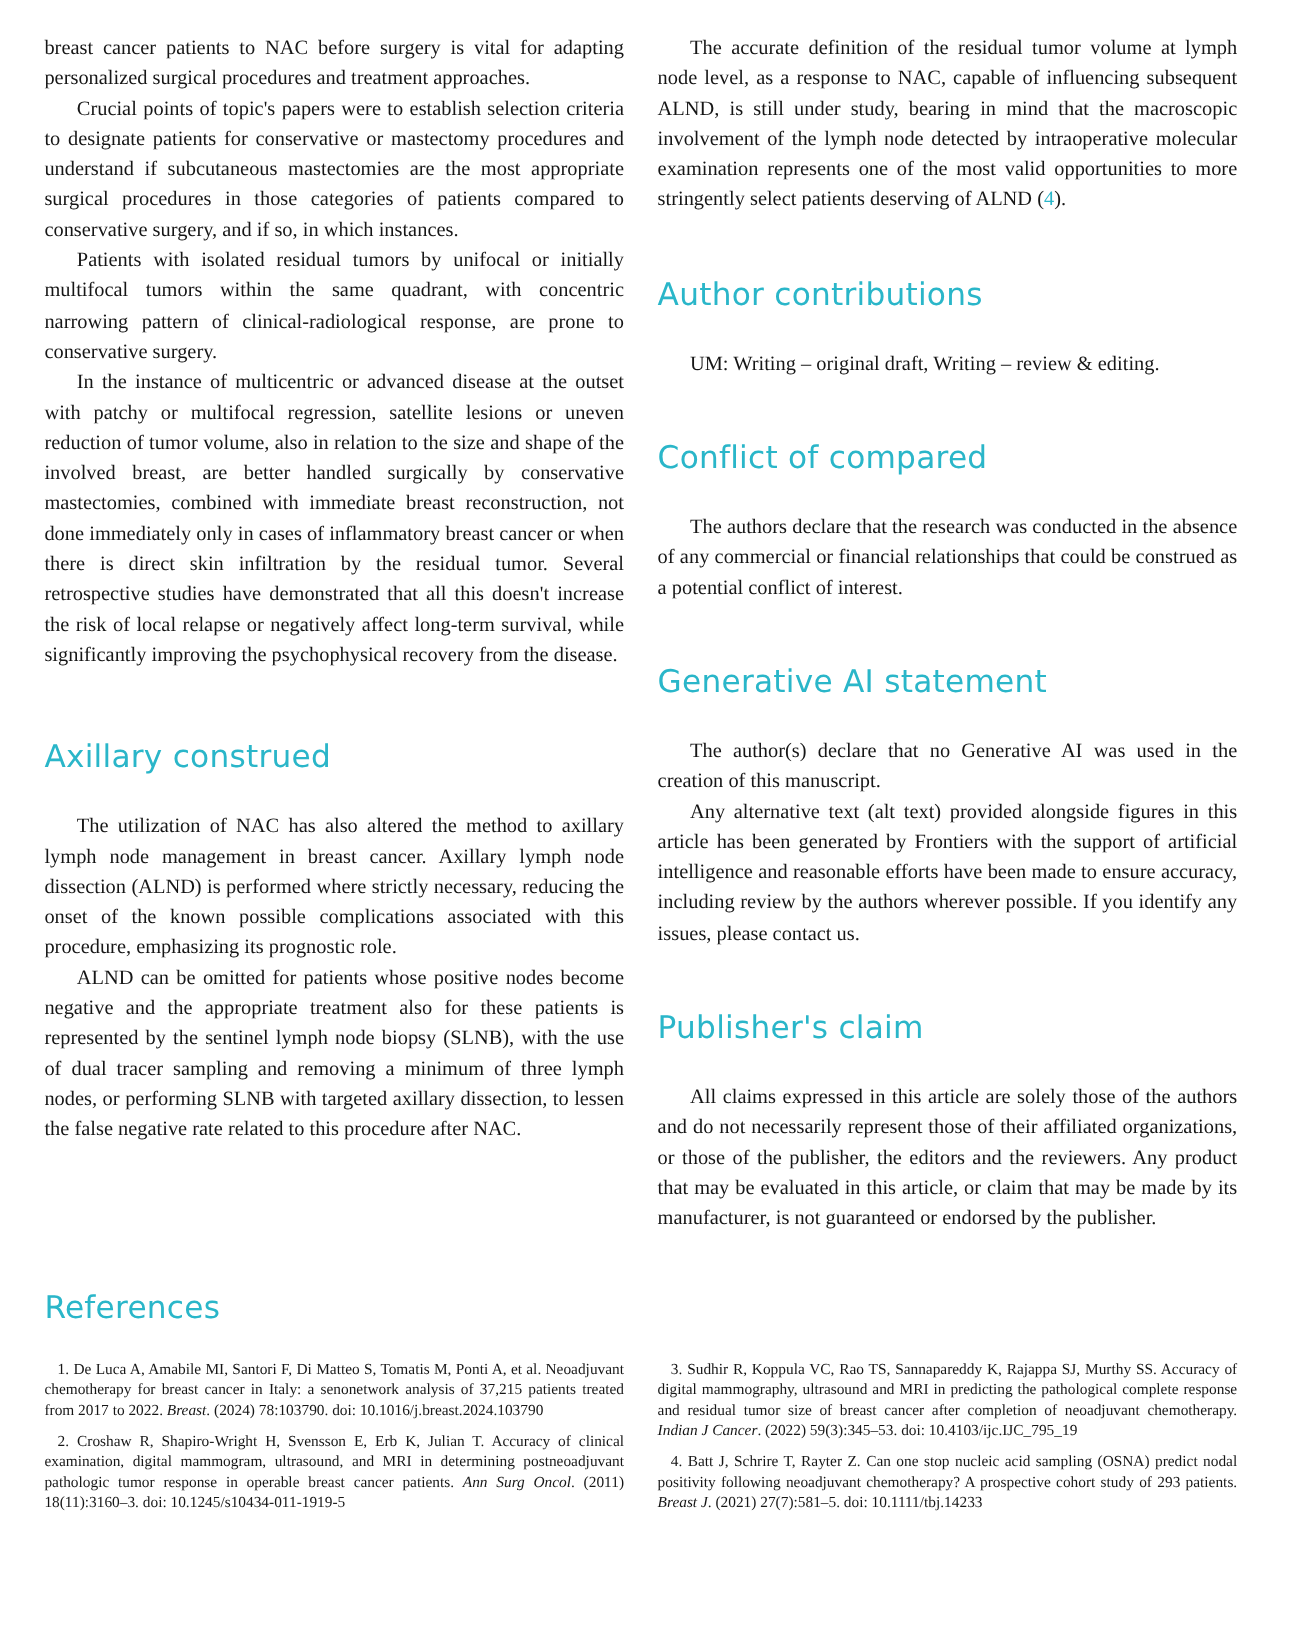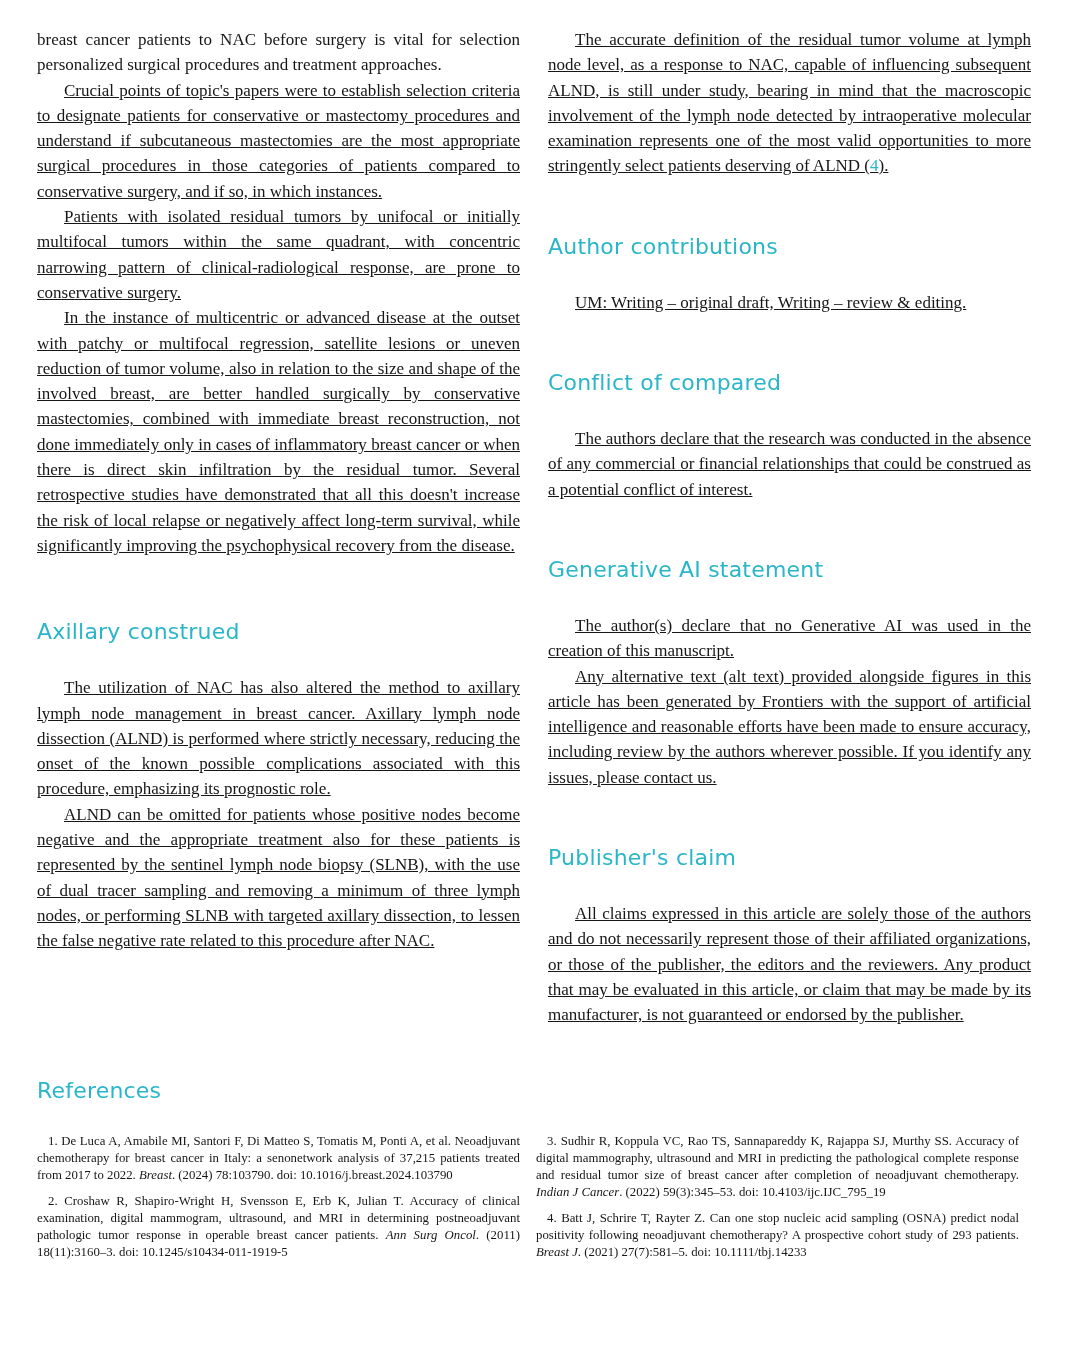--- a/index.html
+++ b/index.html
@@ -25,26 +25,25 @@
   }
   .col {
     width: 483px;
     text-align: justify;
   }
   p.body-p {
     margin: 0;
   }
   p.ind {
     text-indent: 27px;
-    text-decoration: underline;
   }
   h2.sec {
     font-family: "DejaVu Sans", sans-serif;
     font-weight: normal;
-    font-size: 22px;
+    font-size: 26px;
     line-height: 33px;
     letter-spacing: 0.2px;
     color: #2ab6c9;
     margin: 51px 0 27px 0;
     text-align: left;
     text-indent: 0;
   }
   .cite-link {
     color: #2ab6c9;
     text-decoration: none;
@@ -52,20 +51,21 @@
   }
   .refs-section {
     margin-top: 46px;
   }
   .refs-section h2.sec {
     margin: 0 0 26px 0;
   }
   .refs-cols {
     display: flex;
     gap: 16px;
+    justify-content: space-between;
   }
   .refs-col {
     width: 483px;
     text-align: justify;
   }
   p.ref {
     margin: 0 0 9px 0;
     font-size: 12.8px;
     line-height: 17px;
     text-indent: 11px;
@@ -74,21 +74,21 @@
   .jrnl { font-style: italic; }
 </style>
 </head>
 <body>
 
 <div class="page">
 
   <div class="cols">
 
     <div class="col">
-      <p class="body-p">breast cancer patients to NAC before surgery is vital for selection personalized surgical procedures and treatment approaches.</p>
+      <p class="body-p">breast cancer patients to NAC before surgery is vital for adapting personalized surgical procedures and treatment approaches.</p>
       <p class="body-p ind">Crucial points of topic's papers were to establish selection criteria to designate patients for conservative or mastectomy procedures and understand if subcutaneous mastectomies are the most appropriate surgical procedures in those categories of patients compared to conservative surgery, and if so, in which instances.</p>
       <p class="body-p ind">Patients with isolated residual tumors by unifocal or initially multifocal tumors within the same quadrant, with concentric narrowing pattern of clinical-radiological response, are prone to conservative surgery.</p>
       <p class="body-p ind">In the instance of multicentric or advanced disease at the outset with patchy or multifocal regression, satellite lesions or uneven reduction of tumor volume, also in relation to the size and shape of the involved breast, are better handled surgically by conservative mastectomies, combined with immediate breast reconstruction, not done immediately only in cases of inflammatory breast cancer or when there is direct skin infiltration by the residual tumor. Several retrospective studies have demonstrated that all this doesn't increase the risk of local relapse or negatively affect long-term survival, while significantly improving the psychophysical recovery from the disease.</p>
 
       <h2 class="sec" style="margin-top:57px;">Axillary construed</h2>
       <p class="body-p ind">The utilization of NAC has also altered the method to axillary lymph node management in breast cancer. Axillary lymph node dissection (ALND) is performed where strictly necessary, reducing the onset of the known possible complications associated with this procedure, emphasizing its prognostic role.</p>
       <p class="body-p ind">ALND can be omitted for patients whose positive nodes become negative and the appropriate treatment also for these patients is represented by the sentinel lymph node biopsy (SLNB), with the use of dual tracer sampling and removing a minimum of three lymph nodes, or performing SLNB with targeted axillary dissection, to lessen the false negative rate related to this procedure after NAC.</p>
     </div>
 
     <div class="col">

